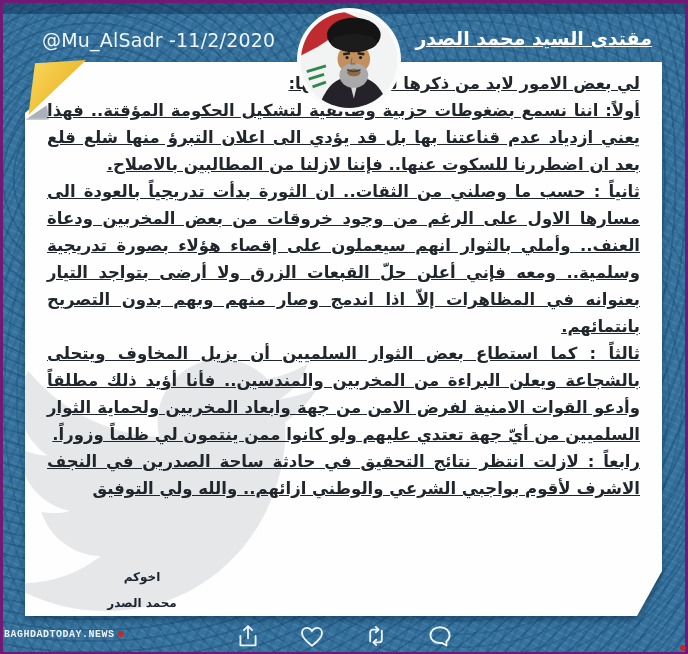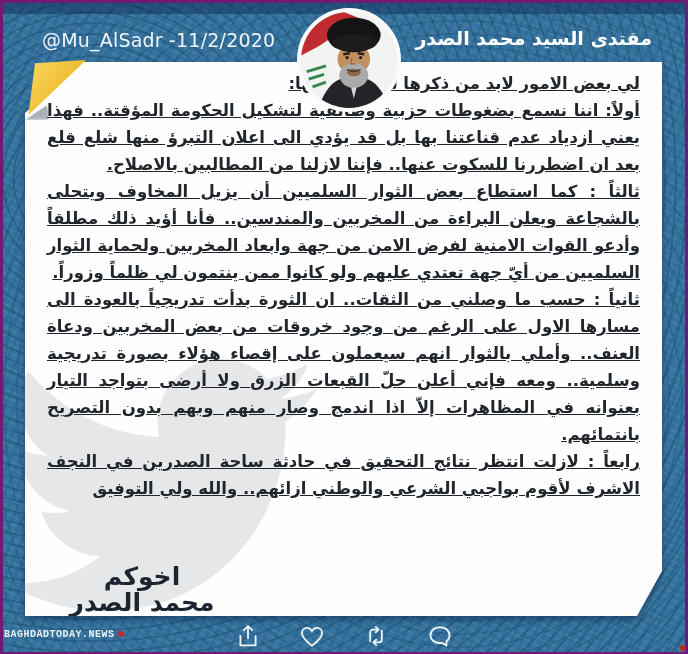--- a/index.html
+++ b/index.html
@@ -8,35 +8,35 @@
   
   .pattern{position:absolute;left:3px;top:3px;right:3px;bottom:2px;background-color:#37739e;
     background-image:
       repeating-radial-gradient(circle at 13% 27%, rgba(21,72,110,.38) 0 2px, transparent 2px 11px),
       repeating-radial-gradient(circle at 67% 61%, rgba(24,80,122,.32) 0 2px, transparent 2px 13px),
       repeating-linear-gradient(115deg, rgba(28,88,128,.28) 0 3px, transparent 3px 9px),
       repeating-linear-gradient(25deg, rgba(108,162,193,.20) 0 2px, transparent 2px 7px);}
   .top-strip{position:absolute;left:3px;right:3px;top:3px;height:11px;background:rgba(13,42,78,.45);}
   
   .handle{position:absolute;left:42px;top:29px;color:#eef6fa;font-size:19px;letter-spacing:.2px;}
-  .author{position:absolute;right:36px;top:27px;color:#fff;font-size:19px;font-weight:bold;direction:rtl;}
+  .author{position:absolute;right:36px;top:27px;color:#fff;font-size:19px;font-weight:bold;direction:rtl;text-decoration:underline;}
   
   .sheet-wrap{position:absolute;left:25px;top:62px;width:637px;height:554px;
               filter:drop-shadow(0 4px 3px rgba(8,38,66,.5));}
   .sheet{position:relative;width:100%;height:100%;background:#fefefe;box-sizing:border-box;
          padding:8px 22px 0 22px;direction:rtl;overflow:hidden;
          clip-path:polygon(58px 0,100% 0,100% 509px,612px 554px,0 554px,0 51px);}
   .bird{position:absolute;left:-18px;top:268px;z-index:0;}
   .post-title{position:relative;z-index:1;margin:0 2px 4px 0;font-size:26px;font-weight:bold;
               color:#15212d;text-align:right;}
   .body-text{position:relative;z-index:1;color:#20262c;font-size:16.5px;line-height:27px;
              font-weight:bold;text-align:justify;text-decoration:underline;}
   .body-text p{margin:0;}
   .signature{position:absolute;left:42px;top:502px;width:150px;z-index:1;text-align:center;
-             color:#1b2530;font-size:25px;line-height:26px;font-weight:bold;direction:rtl;}
+             color:#1b2530;font-size:12px;line-height:26px;font-weight:bold;direction:rtl;}
   
   .fold{position:absolute;left:26px;top:60px;width:60px;height:56px;z-index:5;
         background:linear-gradient(125deg,#f9d45a 10%,#efbf35 55%,#dda325 95%);
         clip-path:polygon(15% 6%,100% 0%,4% 98%);}
   .fold-shadow{position:absolute;left:25px;top:105px;width:24px;height:15px;z-index:4;
         background:rgba(35,52,70,.38);clip-path:polygon(0% 100%,92% 0%,100% 100%);filter:blur(1.5px);}
   
   .avatar{position:absolute;left:297px;top:8px;width:96px;height:96px;border:4px solid #fbfbfb;
           border-radius:50%;overflow:hidden;z-index:6;background:#e9edef;}
   
@@ -64,22 +64,22 @@
   <div class="author">مقتدى السيد محمد الصدر</div>
 
   <div class="sheet-wrap">
     <div class="sheet">
       <svg class="bird" width="310" height="310" viewBox="0 0 24 24">
         <path fill="#e6e7e8" d="M23.954 4.569c-.885.389-1.83.654-2.825.775 1.014-.611 1.794-1.574 2.163-2.723-.951.555-2.005.959-3.127 1.184-.896-.959-2.173-1.559-3.591-1.559-2.717 0-4.92 2.203-4.92 4.917 0 .39.045.765.127 1.124C7.691 8.094 4.066 6.13 1.64 3.161c-.427.722-.666 1.561-.666 2.475 0 1.71.87 3.213 2.188 4.096-.807-.026-1.566-.248-2.228-.616v.061c0 2.385 1.693 4.374 3.946 4.827-.413.111-.849.171-1.296.171-.314 0-.615-.03-.916-.086.631 1.953 2.445 3.377 4.604 3.417-1.68 1.319-3.809 2.105-6.102 2.105-.39 0-.779-.023-1.17-.067 2.189 1.394 4.768 2.209 7.557 2.209 9.054 0 13.999-7.496 13.999-13.986 0-.209 0-.42-.015-.63.961-.689 1.8-1.56 2.46-2.548l-.047-.02z"></path>
       </svg>
       <div class="body-text">
         <p>لي بعض الامور لابد من ذكرها للشعب، منها:</p>
         <p>أولاً: اننا نسمع بضغوطات حزبية وطائفية لتشكيل الحكومة المؤقتة.. فهذا يعني ازدياد عدم قناعتنا بها بل قد يؤدي الى اعلان التبرؤ منها شلع قلع بعد ان اضطررنا للسكوت عنها.. فإننا لازلنا من المطالبين بالاصلاح.</p>
+        <p>ثانياً : حسب ما وصلني من الثقات.. ان الثورة بدأت تدريجياً بالعودة الى مسارها الاول على الرغم من وجود خروقات من بعض المخربين ودعاة العنف.. وأملي بالثوار انهم سيعملون على إقصاء هؤلاء بصورة تدريجية وسلمية.. ومعه فإني  أعلن حلّ القبعات الزرق ولا أرضى  بتواجد التيار بعنوانه في المظاهرات إلاّ اذا اندمج وصار منهم وبهم بدون التصريح بانتمائهم.</p>
         <p>ثالثاً : كما استطاع بعض الثوار السلميين أن يزيل المخاوف ويتحلى بالشجاعة ويعلن البراءة من المخربين والمندسين.. فأنا أؤيد ذلك مطلقاً وأدعو  القوات الامنية لفرض الامن من جهة وابعاد المخربين ولحماية الثوار السلميين من أيّ جهة تعتدي عليهم ولو كانوا ممن ينتمون لي ظلماً وزوراً.</p>
-        <p>ثانياً : حسب ما وصلني من الثقات.. ان الثورة بدأت تدريجياً بالعودة الى مسارها الاول على الرغم من وجود خروقات من بعض المخربين ودعاة العنف.. وأملي بالثوار انهم سيعملون على إقصاء هؤلاء بصورة تدريجية وسلمية.. ومعه فإني  أعلن حلّ القبعات الزرق ولا أرضى  بتواجد التيار بعنوانه في المظاهرات إلاّ اذا اندمج وصار منهم وبهم بدون التصريح بانتمائهم.</p>
         <p>رابعاً : لازلت انتظر نتائج التحقيق في حادثة ساحة الصدرين في النجف الاشرف لأقوم بواجبي الشرعي والوطني ازائهم.. والله ولي التوفيق</p>
       </div>
       <div class="signature">
         <div>اخوكم</div>
         <div>محمد الصدر</div>
       </div>
     </div>
   </div>
 
   <div class="fold-shadow"></div>

